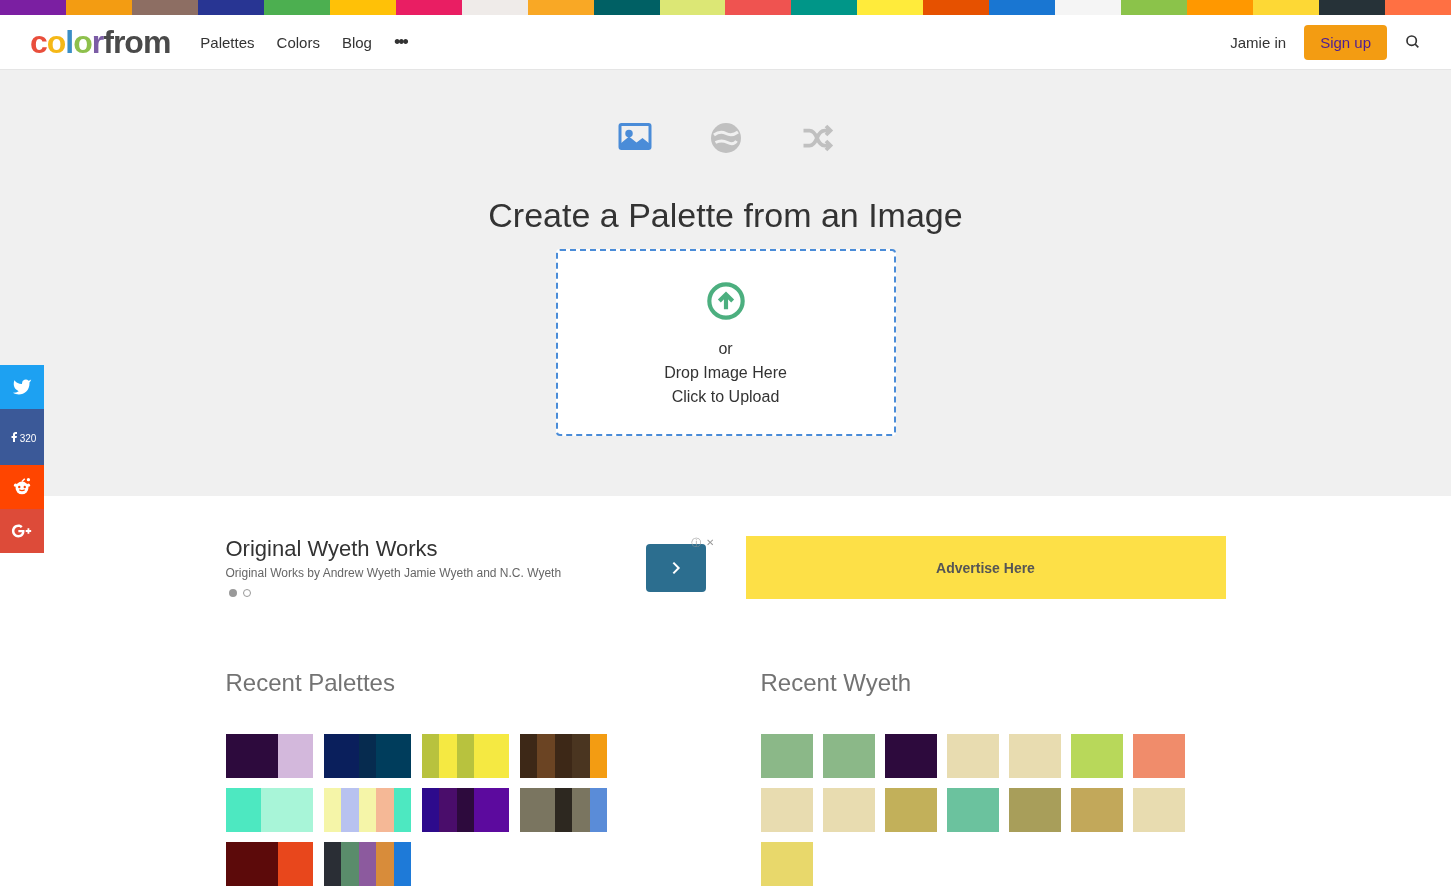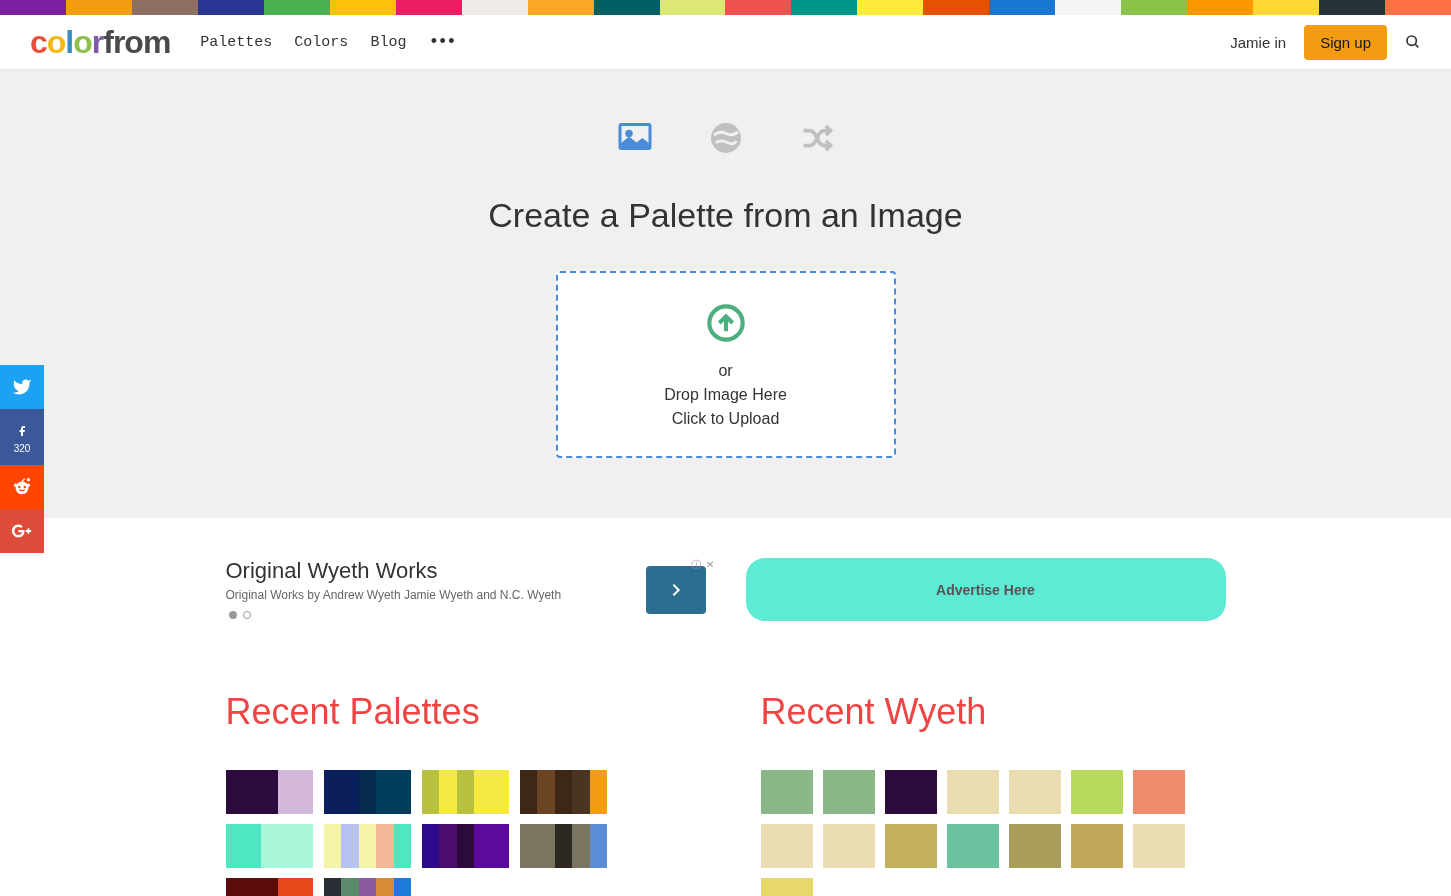--- a/index.html
+++ b/index.html
@@ -9,62 +9,62 @@
 .top-stripe div { flex: 1; }
 
 .navbar { height: 55px; border-bottom: 1px solid #e5e5e5; display: flex; align-items: center; padding: 0 30px; background: #fff; }
 .logo { font-size: 32px; font-weight: 700; letter-spacing: -1px; margin-right: 30px; }
 .logo .c1 { color: #e94e3c; }
 .logo .c2 { color: #f5b817; }
 .logo .c3 { color: #3a8ec5; }
 .logo .c4 { color: #8ec04c; }
 .logo .c5 { color: #7b5ca5; }
 .logo .favs { color: #4a4a4a; }
-.nav-links { display: flex; gap: 22px; align-items: center; font-family: Liberation Mono, monospace; }
+.nav-links { display: flex; gap: 22px; align-items: center; }
 .nav-links a { color: #333; text-decoration: none; font-size: 15px; }
 .nav-dots { font-size: 18px; letter-spacing: -2px; color: #333; cursor: pointer; }
 .nav-right { margin-left: auto; display: flex; align-items: center; gap: 18px; }
 .signin { color: #333; text-decoration: none; font-size: 15px; }
-.signup { background: #f39c12; color: #0f172a; border: none; padding: 9px 16px; border-radius: 4px; font-size: 15px; cursor: pointer; }
+.signup { background: #f39c12; color: #4c1d95; border: none; padding: 9px 16px; border-radius: 4px; font-size: 15px; cursor: pointer; }
 .search-icon { width: 16px; height: 16px; cursor: pointer; }
 
 .hero { background: #f0f0f0; padding: 50px 0 60px; text-align: center; }
 .tool-icons { display: flex; justify-content: center; gap: 55px; margin-bottom: 40px; }
 .tool-icons .icon { width: 36px; height: 36px; cursor: pointer; }
-.hero h1 { font-size: 34px; color: #333; font-weight: 500; margin-bottom: 36px; }
+.hero h1 { font-size: 34px; color: #333; font-weight: 500; margin-bottom: 14px; }
 .dropzone { width: 340px; margin: 0 auto; background: #fff; border: 2px dashed #4a8cd8; border-radius: 4px; padding: 30px 20px 25px; cursor: pointer; }
 .dropzone .up-icon { margin-bottom: 12px; }
 .dropzone .line { font-size: 16px; color: #333; line-height: 1.5; }
 
 .social-bar { position: fixed; left: 0; top: 365px; display: flex; flex-direction: column; }
-.social-bar .sb { width: 44px; height: 44px; display: flex; flex-direction: column; align-items: center; justify-content: center; cursor: pointer; color: #fff; }
+.social-bar .sb { width: 44px; height: 44px; display: flex; flex-direction: row; align-items: center; justify-content: center; cursor: pointer; color: #fff; }
 .sb.tw { background: #1da1f2; }
 .sb.fb { background: #3b5998; height: 56px; }
 .sb.fb .cnt { font-size: 10px; margin-top: 2px; }
 .sb.rd { background: #ff4500; }
 .sb.gp { background: #dd4b39; }
 
 .main { max-width: 1000px; margin: 0 auto; padding: 40px 0 60px; }
 .ad-row { display: flex; gap: 30px; margin-bottom: 70px; align-items: stretch; }
 .ad-left { flex: 1; display: flex; align-items: center; position: relative; padding-right: 10px; }
 .ad-left-text { flex: 1; }
 .ad-left h3 { font-size: 22px; font-weight: 400; color: #333; margin-bottom: 4px; }
 .ad-left p { font-size: 12px; color: #666; }
 .ad-arrow { width: 60px; height: 48px; background: #2c6e8f; border-radius: 4px; display: flex; align-items: center; justify-content: center; cursor: pointer; margin-left: 15px; }
 .ad-badge { position: absolute; top: 0; right: 0; font-size: 10px; color: #999; }
 .ad-badge .adx { color: #999; letter-spacing: 1px; }
 .ad-dots { margin-top: 8px; font-size: 10px; color: #999; }
 .ad-dots span { display: inline-block; width: 8px; height: 8px; border-radius: 50%; margin: 0 3px; }
 .ad-dots .d1 { background: #999; }
 .ad-dots .d2 { border: 1px solid #999; }
-.ad-right { flex: 1; background: #5eead4; display: flex; align-items: center; justify-content: center; color: #555; font-weight: 600; font-size: 14px; cursor: pointer; min-height: 58px; border-radius: 19px; }
+.ad-right { flex: 1; background: #fde047; display: flex; align-items: center; justify-content: center; color: #555; font-weight: 600; font-size: 14px; cursor: pointer; min-height: 58px; }
 
 .cols { display: flex; gap: 70px; }
 .col { flex: 1; }
-.col h2 { font-size: 36px; color: #ef4444; font-weight: 500; margin-bottom: 37px; }
+.col h2 { font-size: 24px; color: #737373; font-weight: 500; margin-bottom: 37px; }
 .palette-grid { display: flex; flex-wrap: wrap; gap: 10px; margin-bottom: 25px; }
 .palette { width: 88px; height: 44px; display: flex; cursor: pointer; }
 .palette div { flex: 1; }
 .swatch-grid { display: flex; flex-wrap: wrap; gap: 10px; margin-bottom: 25px; }
 .swatch { width: 52px; height: 44px; cursor: pointer; }
 </style>
 </head>
 <body>
 
 <div class="top-stripe" id="stripe">

